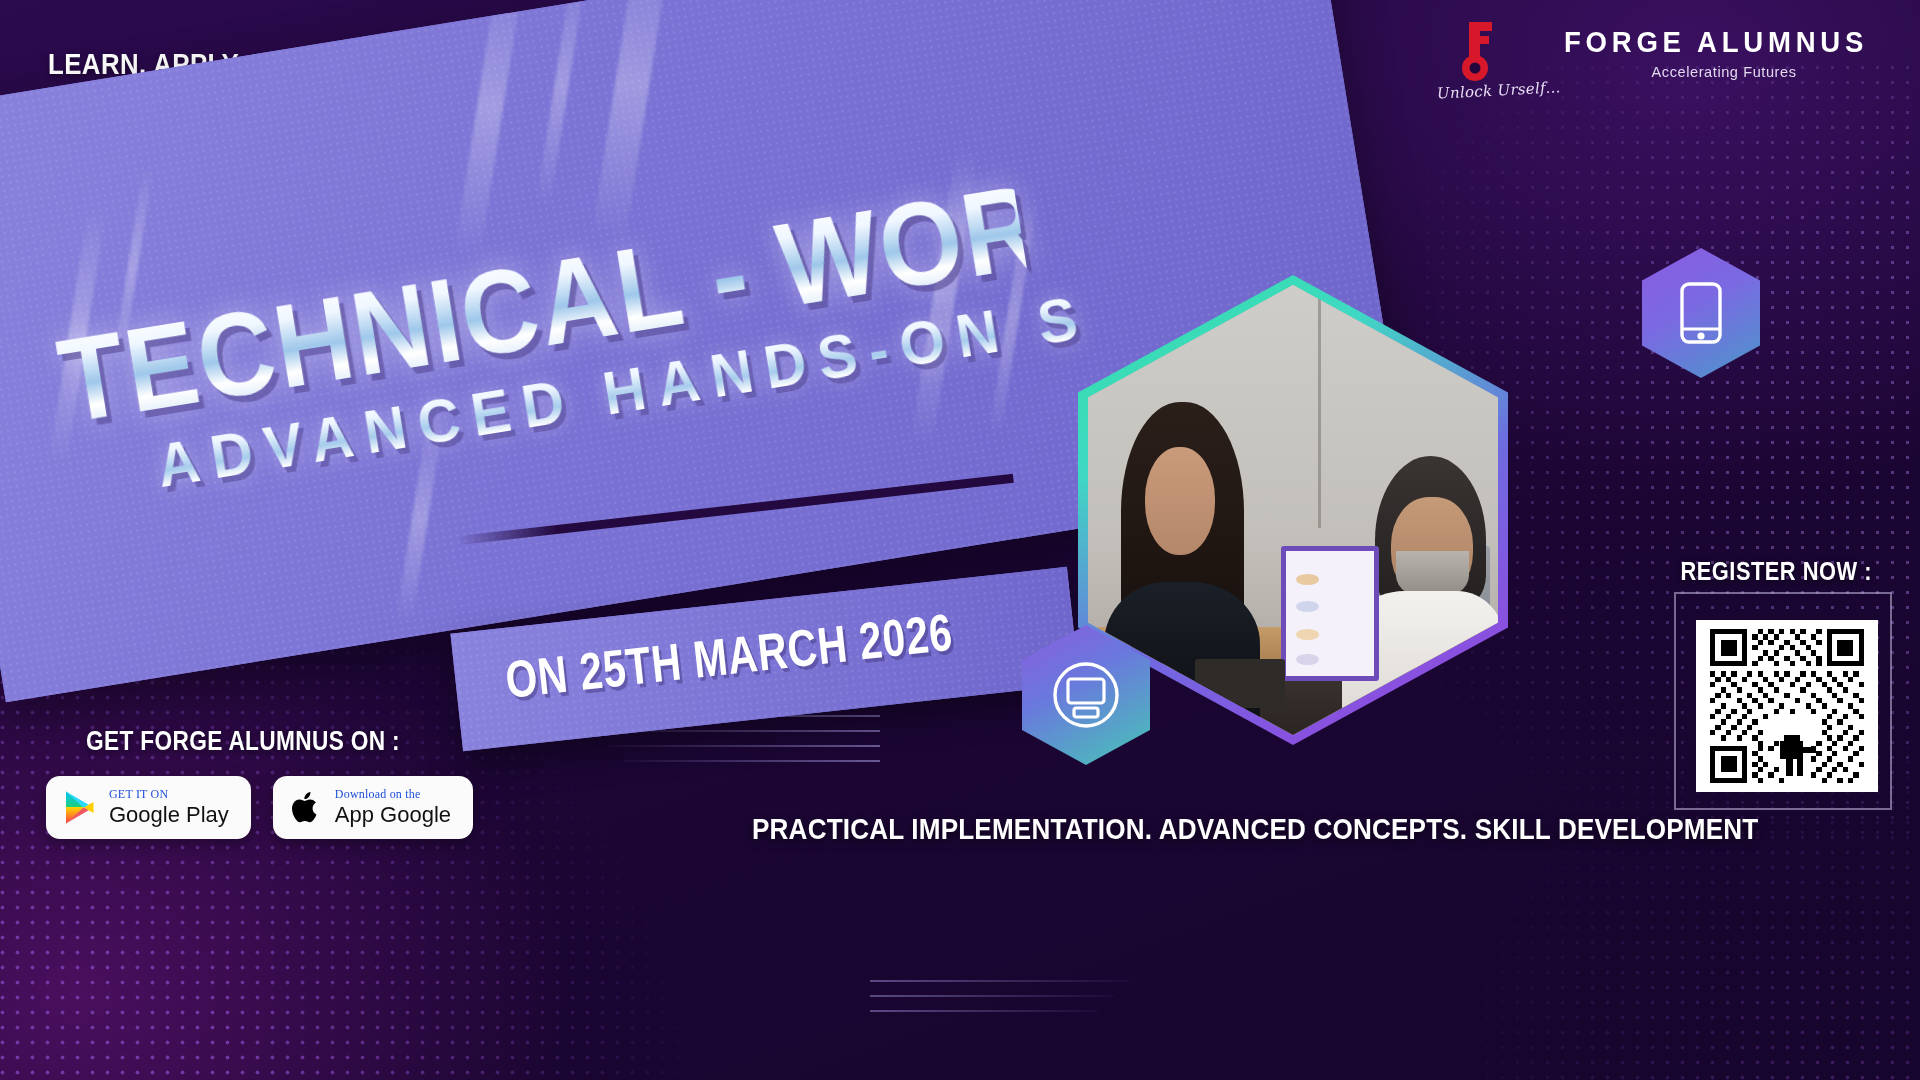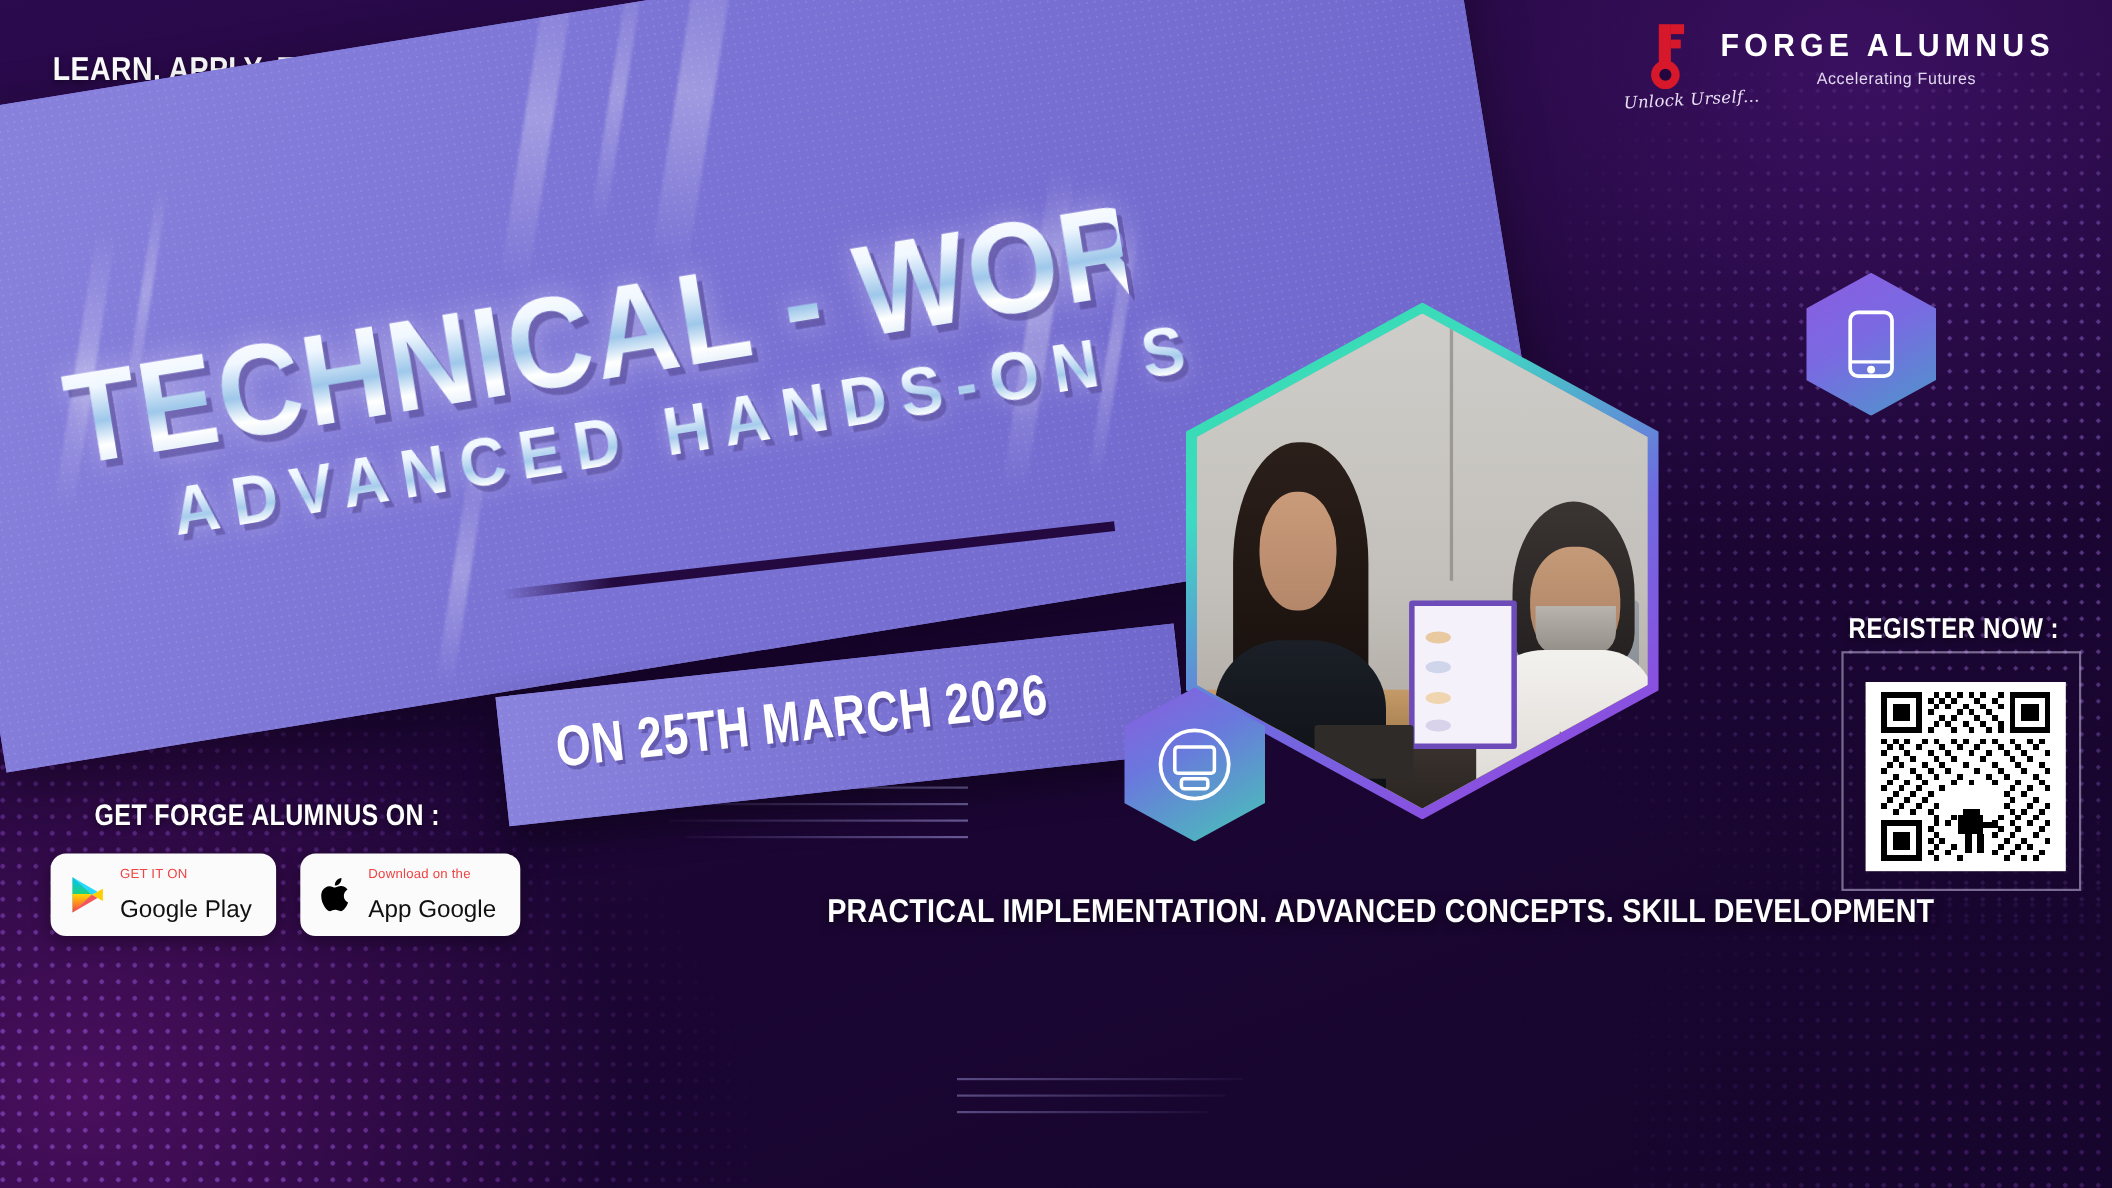--- a/index.html
+++ b/index.html
@@ -57,21 +57,21 @@
   
   .brand { position:absolute; right:36px; top:18px; display:flex; align-items:flex-start; gap:12px; }
   .brand-mark { position:relative; width:62px; height:80px; flex:none; }
   .brand-key { position:absolute; left:4px; top:2px; }
   .brand-unlock {
     position:absolute; left:-14px; top:64px; width:100px;
     font-family:"DejaVu Serif", serif; font-style:italic;
     font-size:15px; color:#e9dff5; letter-spacing:.3px; white-space:nowrap;
     transform:rotate(-3deg);
   }
-  .brand-txt { padding-top:10px; }
+  .brand-txt { padding-top:10px;margin-left:39px; }
   .brand-name {
     font-size:29px; font-weight:700; color:#fff; letter-spacing:5px; line-height:1;
     transform:scaleX(.95); transform-origin:left center;
   }
   .brand-sub {
     font-size:15px; color:#e2d8f0; letter-spacing:.6px; margin-top:6px; text-align:center;
     transform:scaleX(.97); transform-origin:center;
   }
 
   
@@ -200,22 +200,22 @@
     transform:scaleX(.84); transform-origin:left center;
     text-shadow:0 2px 7px rgba(0,0,0,.5);
   }
   .store-row { position:absolute; left:46px; top:776px; display:flex; gap:22px; }
   .store-badge {
     display:flex; align-items:center; gap:13px;
     background:#fbfbfb; border-radius:14px; padding:12px 22px 12px 18px;
     box-shadow:0 5px 16px rgba(0,0,0,.35);
   }
   .store-txt { line-height:1.1; }
-  .store-small { font-size:12px; color:#ef4444; letter-spacing:.2px; }
-  .store-big { font-size:22px; color:#111; font-weight:400; margin-top:14px; }
+  .store-small { font-size:12px; color:#1d4ed8; letter-spacing:.2px;font-family:Liberation Serif, serif; }
+  .store-big { font-size:22px; color:#111; font-weight:400; margin-top:2px; }
 
   
   .tagline-bottom {
     position:absolute; left:752px; top:812px;
     font-size:30px; font-weight:700; color:#fff; letter-spacing:.2px; white-space:nowrap;
     transform:scaleX(.87); transform-origin:left center;
     text-shadow:0 3px 9px rgba(0,0,0,.6);
   }
 </style>
 </head>

